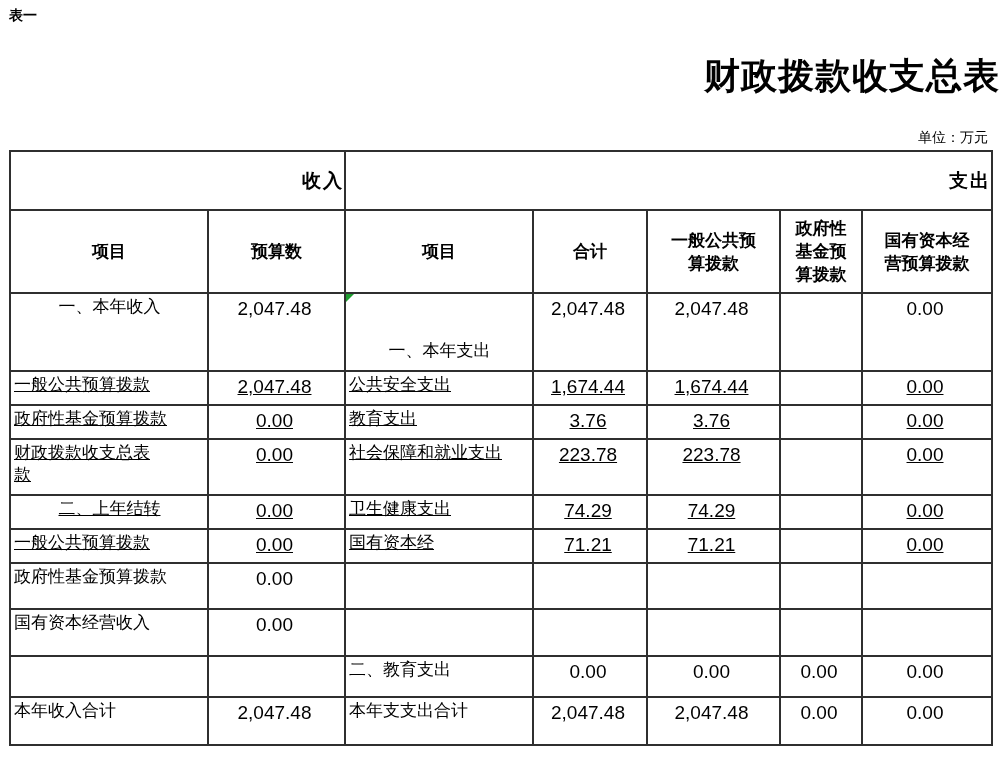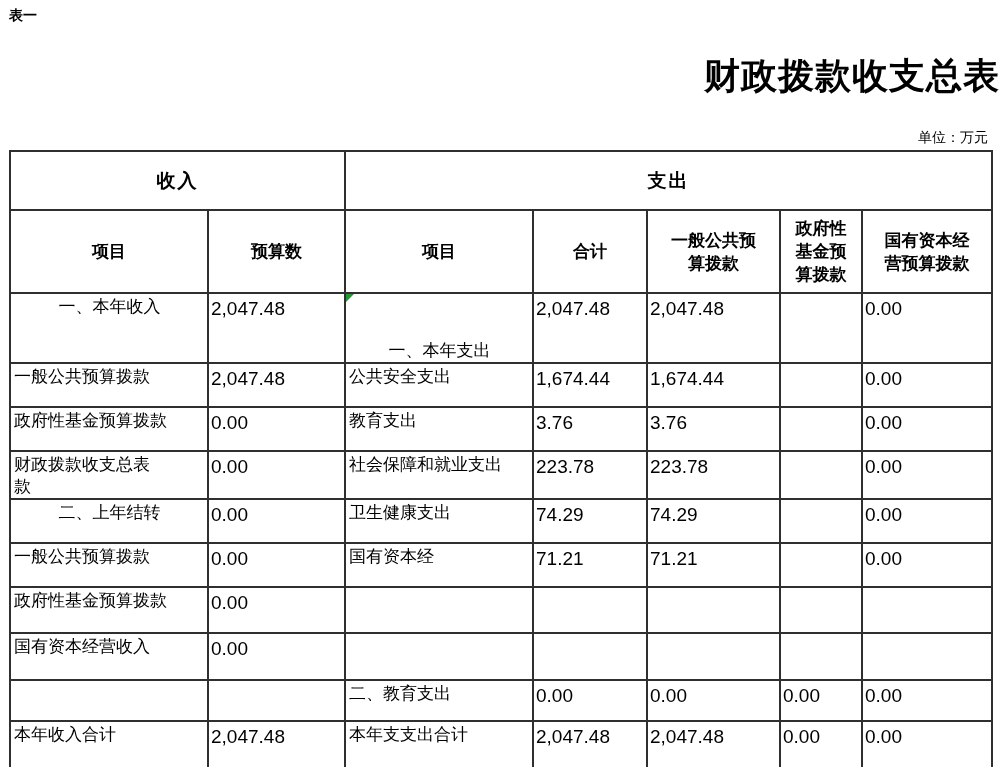--- a/index.html
+++ b/index.html
@@ -31,54 +31,54 @@
     border-collapse: collapse;
     table-layout: fixed;
   }
   .budget th, .budget td {
     border: 2px solid #2f2f2f;
     overflow: hidden;
     padding: 0;
   }
   th.section {
     font-size: 19px; font-weight: 700;
-    text-align: center; vertical-align: middle;
+    text-align: right; vertical-align: middle;
     letter-spacing: 2px;
   }
   th.colhead {
     font-size: 17px; font-weight: 700;
     text-align: center; vertical-align: middle;
     white-space: pre-line;
     line-height: 23px;
     padding: 2px;
   }
   td.item {
     font-size: 17px; line-height: 22px;
     text-align: left; vertical-align: top;
-    padding: 2px 2px 0 3px;
+    padding: 2px 2px 8px 3px;
     white-space: pre-line;
   }
   td.item.center { text-align: center; }
   td.num {
     font-family: "Liberation Sans", "DejaVu Sans", sans-serif;
     font-size: 19px; line-height: 21px;
-    text-align: left; vertical-align: top;
+    text-align: center; vertical-align: top;
     padding: 4px 6px 0 2px;
   }
   td.rel { position: relative; }
   .flag {
     position: absolute; top: 0; left: 0;
     width: 0; height: 0;
     border-top: 8px solid #1e9c30;
     border-right: 8px solid transparent;
   }
   tr.h59 { height: 59px; }
   tr.h83 { height: 83px; }
   tr.h32 { height: 32px; }
-  tr.h50 { height: 44px; }
+  tr.h50 { height: 34px; text-decoration: underline; }
   tr.h46 { height: 46px; }
   tr.h47 { height: 47px; border-radius: 15px; }
   tr.h41 { height: 41px; }
   tr.h48 { height: 48px; }
 </style>
 </head>
 <body>
 
 <div class="sheet-label">表一</div>
 <div class="doc-title">财政拨款收支总表</div>

